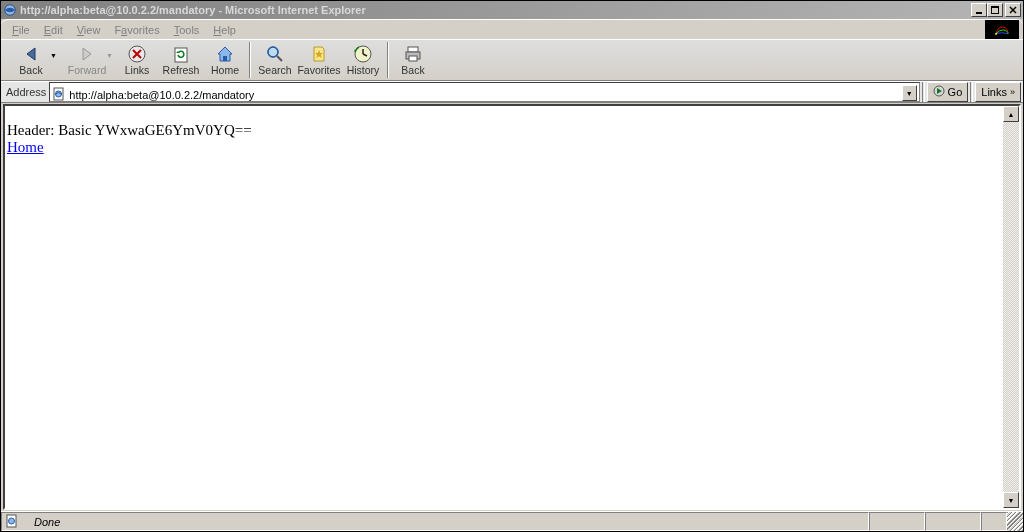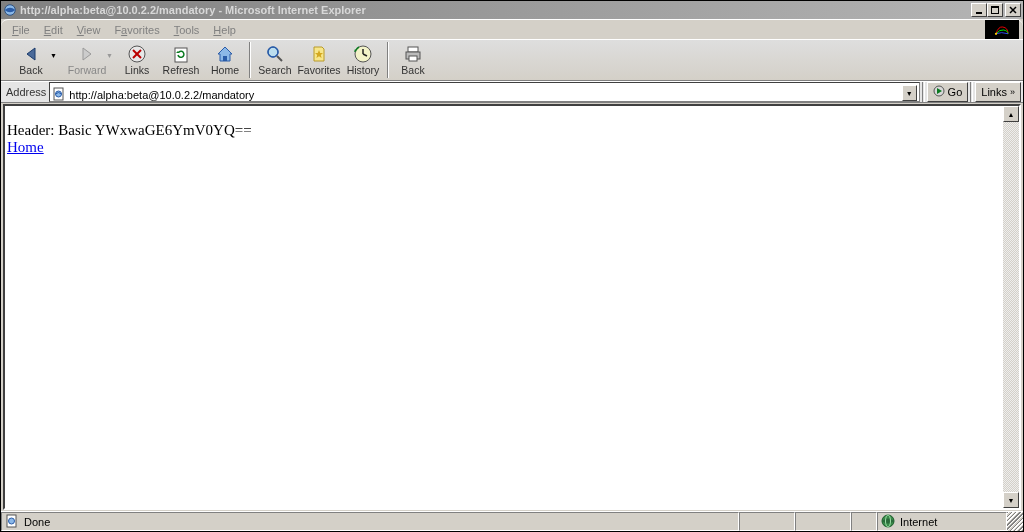--- a/index.html
+++ b/index.html
@@ -41,21 +41,21 @@
   .addressbar .vsep { width:3px; height:20px; margin-left:2px; border-left:1px solid #808080; border-right:1px solid #fff; }
   
   .content-wrap { flex:1; display:flex; border:2px solid #808080; border-top-color:#404040; border-left-color:#404040; border-right-color:#fff; border-bottom-color:#fff; margin:1px 2px; }
   .content { flex:1; background:#fff; padding: 16px 8px 8px 2px; font-family: "Times New Roman", serif; font-size:15px; color:#000; overflow:auto; }
   .content a { color:#0000ee; text-decoration:underline; }
   .scrollbar { width:16px; background:#d4d0c8; display:flex; flex-direction:column; }
   .scrollbar .sb-btn { height:16px; background:#d4d0c8; border:1px solid #fff; border-right-color:#404040; border-bottom-color:#404040; display:flex; align-items:center; justify-content:center; font-size:7px; }
   .scrollbar .sb-track { flex:1; background: repeating-conic-gradient(#d4d0c8 0% 25%, #eee 0% 50%) 50% / 2px 2px; }
   
   .statusbar { height: 20px; background:#d4d0c8; border-top:1px solid #fff; display:flex; align-items:stretch; font-size:11px; }
-  .statusbar .pane { border:1px solid #808080; border-top-color:#808080; border-left-color:#808080; border-right-color:#fff; border-bottom-color:#fff; display:flex; align-items:center; padding: 0 3px; gap:5px; }
+  .statusbar .pane { border:1px solid #808080; border-top-color:#808080; border-left-color:#808080; border-right-color:#fff; border-bottom-color:#fff; display:flex; align-items:center; padding: 0 3px; gap:15px;font-style:italic; }
   .statusbar .pane.main { flex:1; }
   .statusbar .pane.small { width: 26px; }
   .statusbar .pane.med { width: 56px; }
   .statusbar .pane.zone { width: 130px; }
   .statusbar .grip { width:16px; background: repeating-linear-gradient(135deg, #808080 0 1px, #fff 1px 2px, transparent 2px 3px); }
 </style>
 </head>
 <body>
 
 <div class="window">
@@ -244,24 +244,16 @@
     <div class="pane main">
       <span><svg width="14" height="14" viewBox="0 0 14 14">
             <rect x="2" y="1" width="9" height="12" fill="#fff" stroke="#555"></rect>
             <circle cx="6.5" cy="7" r="3" fill="#8bb8e8" stroke="#2a5ca8"></circle>
           </svg></span>
       <span>Done</span>
     </div>
     <div class="pane med"></div>
     <div class="pane med"></div>
     <div class="pane small"></div>
-    <div class="pane zone">
-      <span><svg width="14" height="14" viewBox="0 0 14 14">
-            <circle cx="7" cy="7" r="6" fill="#3a8a4a" stroke="#1a5a2a"></circle>
-            <path d="M1 7 Q7 2 13 7 Q7 12 1 7" fill="#2a6a3a"></path>
-            <ellipse cx="7" cy="7" rx="2.5" ry="6" fill="none" stroke="#9ee0a8"></ellipse>
-          </svg></span>
-      <span>Internet</span>
-    </div>
     <div class="grip"></div>
   </div>
 
 </div>
 
 </body></html>

